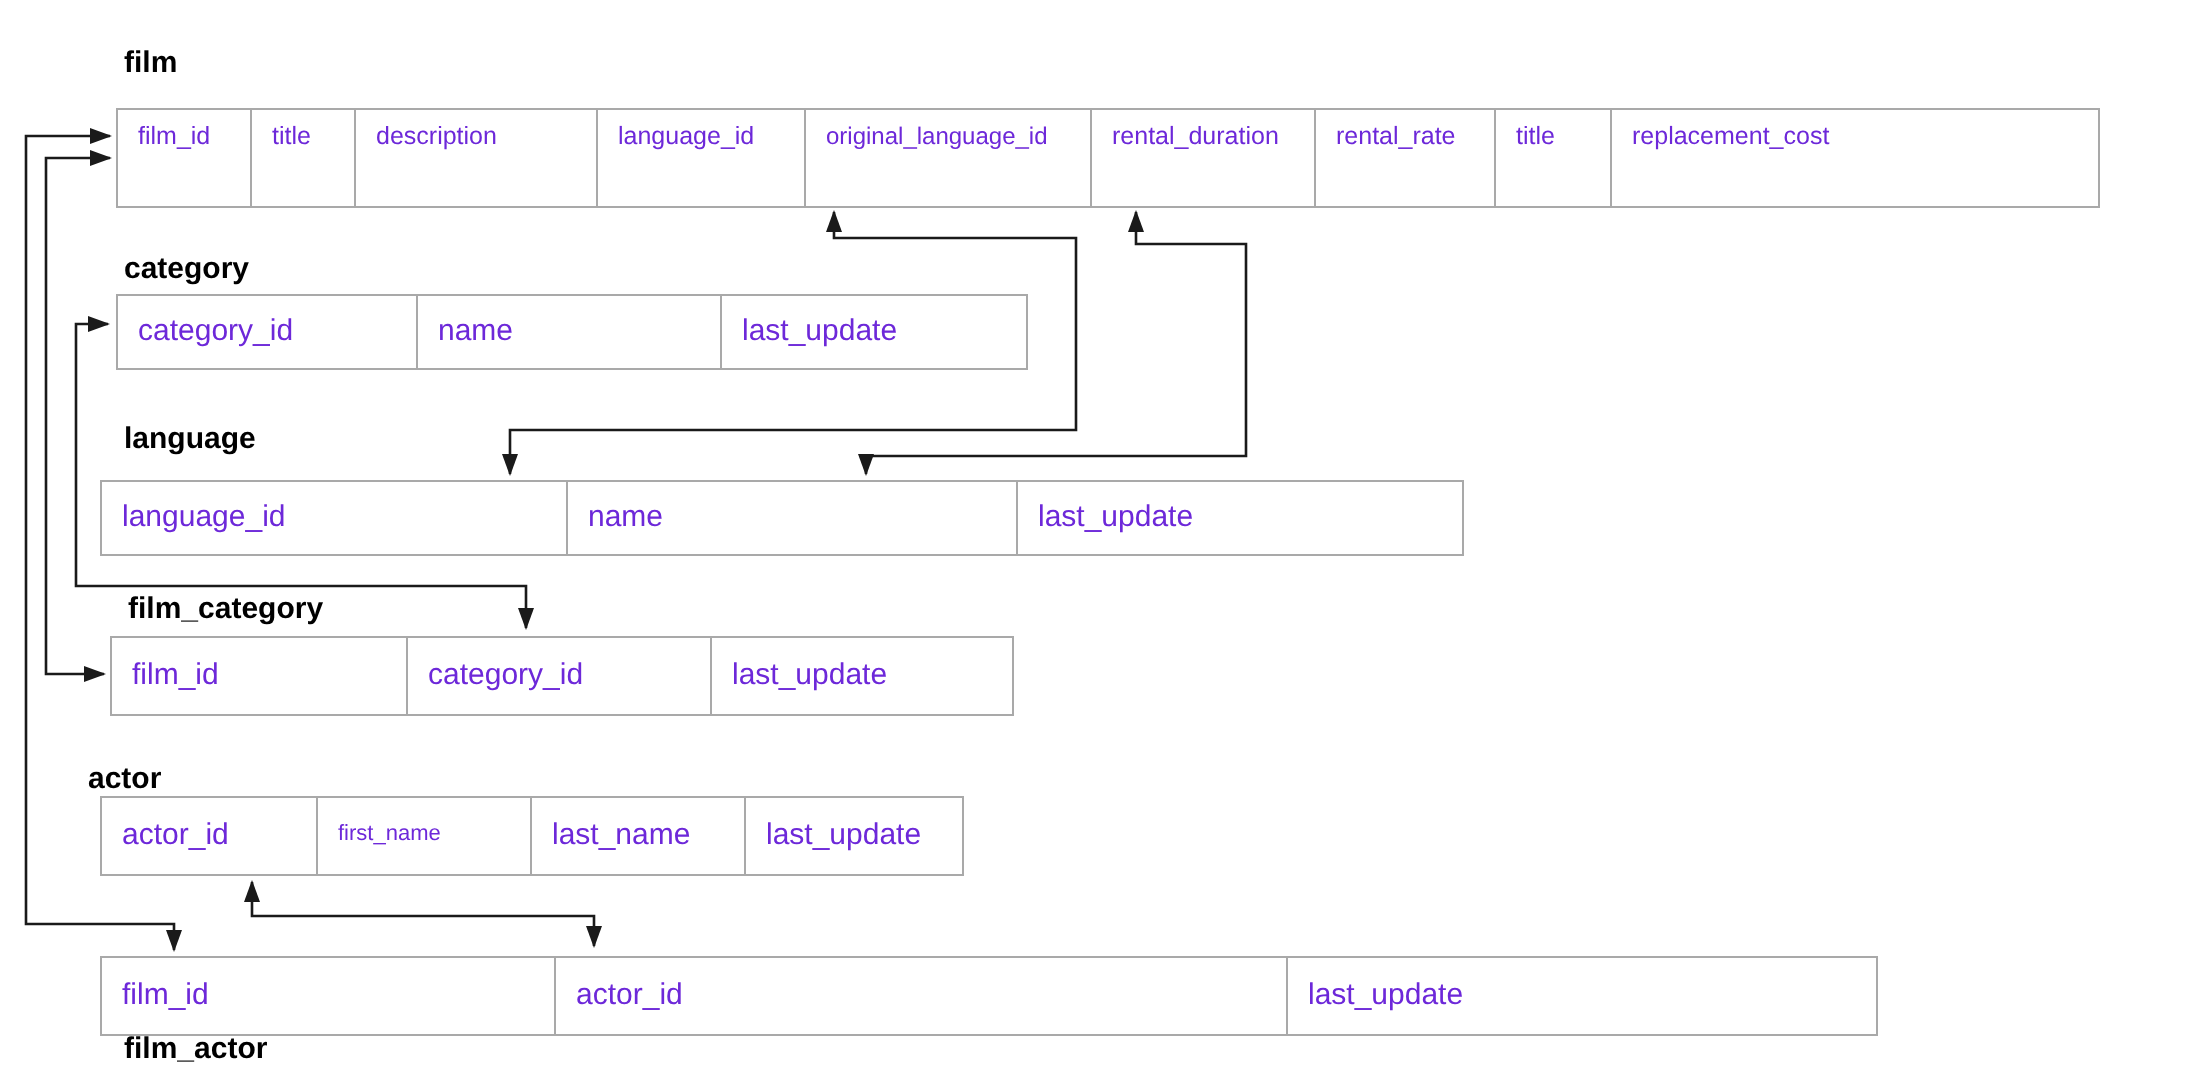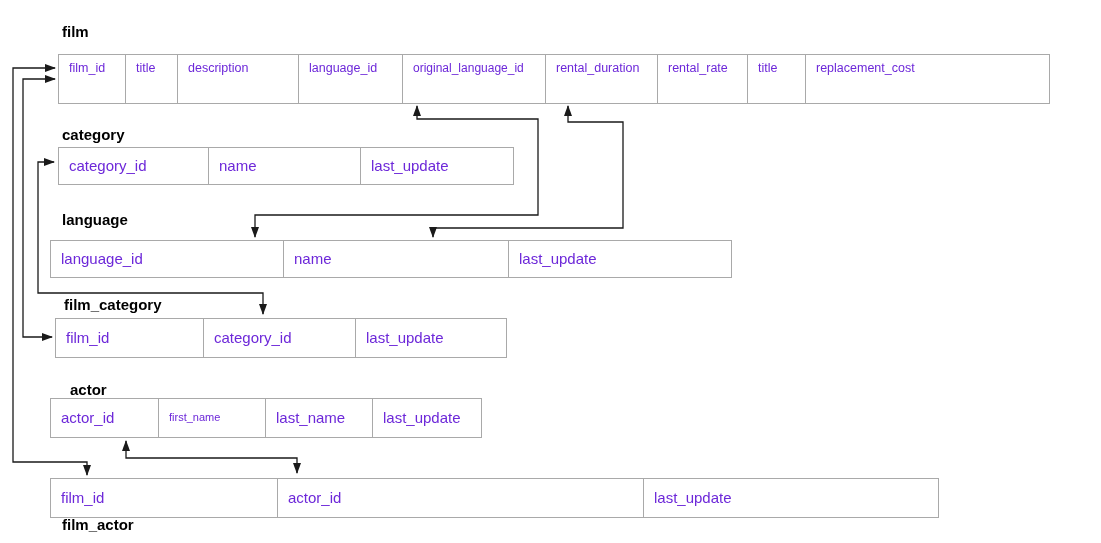--- a/index.html
+++ b/index.html
@@ -115,21 +115,21 @@
       <div class="cell" style="width: 148px; font-size: 15px; border-right-color: rgb(169, 169, 169);">
         <span>film_id</span>
       </div>
       <div class="cell" style="width: 152px; font-size: 15px; border-right-color: rgb(169, 169, 169);">
         <span>category_id</span>
       </div>
       <div class="cell" style="width: 150px; font-size: 15px; border-right-color: rgb(169, 169, 169);">
         <span>last_update</span>
       </div>
     </div>
-    <div class="tbl-label" style="left: 70px; top: 382px;">actor</div>
+    <div class="tbl-label" style="left: 44px; top: 382px;">actor</div>
     <div class="tbl v-middle" style="left: 50px; top: 398px; height: 40px; width: 432px; border-color: rgb(169, 169, 169);">
       <div class="cell" style="width: 108px; font-size: 15px; border-right-color: rgb(169, 169, 169);">
         <span>actor_id</span>
       </div>
       <div class="cell" style="width: 107px; font-size: 11px; border-right-color: rgb(169, 169, 169);">
         <span>first_name</span>
       </div>
       <div class="cell" style="width: 107px; font-size: 15px; border-right-color: rgb(169, 169, 169);">
         <span>last_name</span>
       </div>

